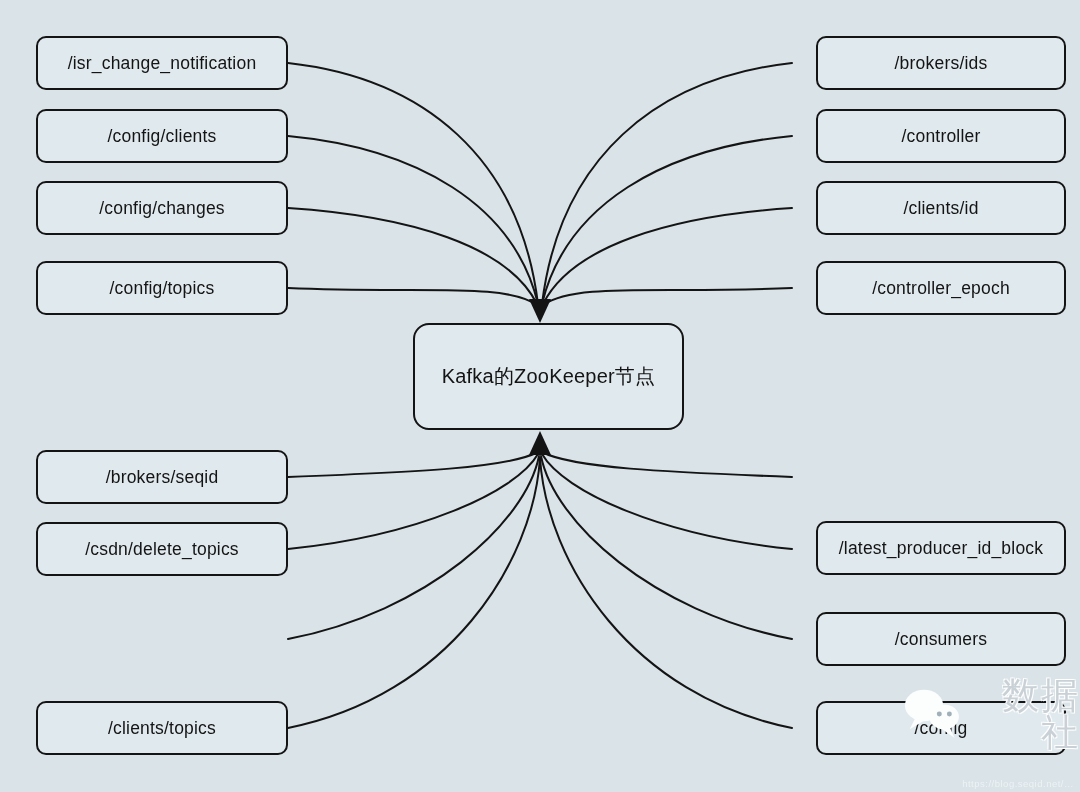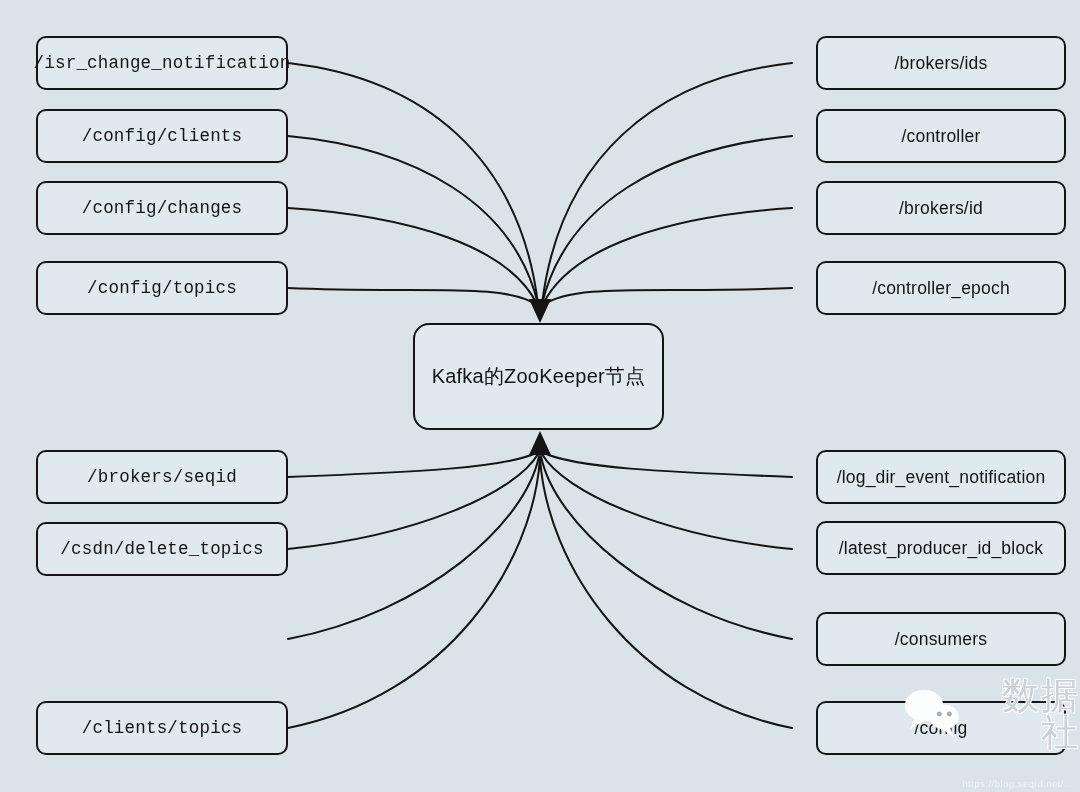--- a/index.html
+++ b/index.html
@@ -25,24 +25,24 @@
     position:absolute;
     width:252px;height:54px;
     background:var(--node-fill);
     border:2px solid var(--node-border);
     border-radius:10px;
     display:flex;align-items:center;justify-content:center;
     font-size:17.5px;
     letter-spacing:.2px;
     z-index:1;
   }
-  .node.left{left:36px;font-family:Liberation Mono, monospace;}
+  .node.left{left:36px;}
   .node.right{left:792px;width:250px;margin-left:24px;}
   .node.center{
-    left:413px;top:323px;width:251px;height:107px;
+    left:413px;top:323px;width:271px;height:107px;
     border-radius:16px;font-size:20px;
   }
   .watermark{
     position:absolute;left:903px;top:677px;z-index:2;
     display:flex;align-items:center;gap:4px;text-align:right;
   }
   .watermark-text{
     font-size:37px;
     color:var(--watermark-text);
     text-shadow:-1px -1px 0 rgba(255,255,255,.95),1px 1px 0 rgba(255,255,255,.95),
@@ -109,27 +109,24 @@
       <span>/clients/topics</span>
     </div>
 
   <div class="node right" style="top:36px">
       <span>/brokers/ids</span>
     </div>
   <div class="node right" style="top:109px">
       <span>/controller</span>
     </div>
   <div class="node right" style="top:181px">
-      <span>/brokers/id</span>
+      <span>/clients/id</span>
     </div>
   <div class="node right" style="top:261px">
       <span>/controller_epoch</span>
-    </div>
-  <div class="node right" style="top:450px">
-      <span>/log_dir_event_notification</span>
     </div>
   <div class="node right" style="top:521px">
       <span>/latest_producer_id_block</span>
     </div>
   <div class="node right" style="top:612px">
       <span>/consumers</span>
     </div>
   <div class="node right" style="top:701px">
       <span>/config</span>
     </div>

